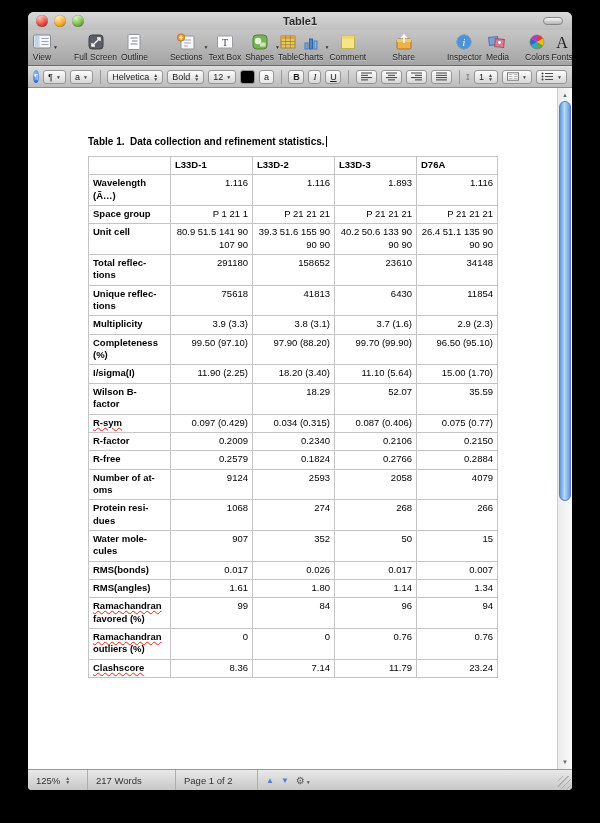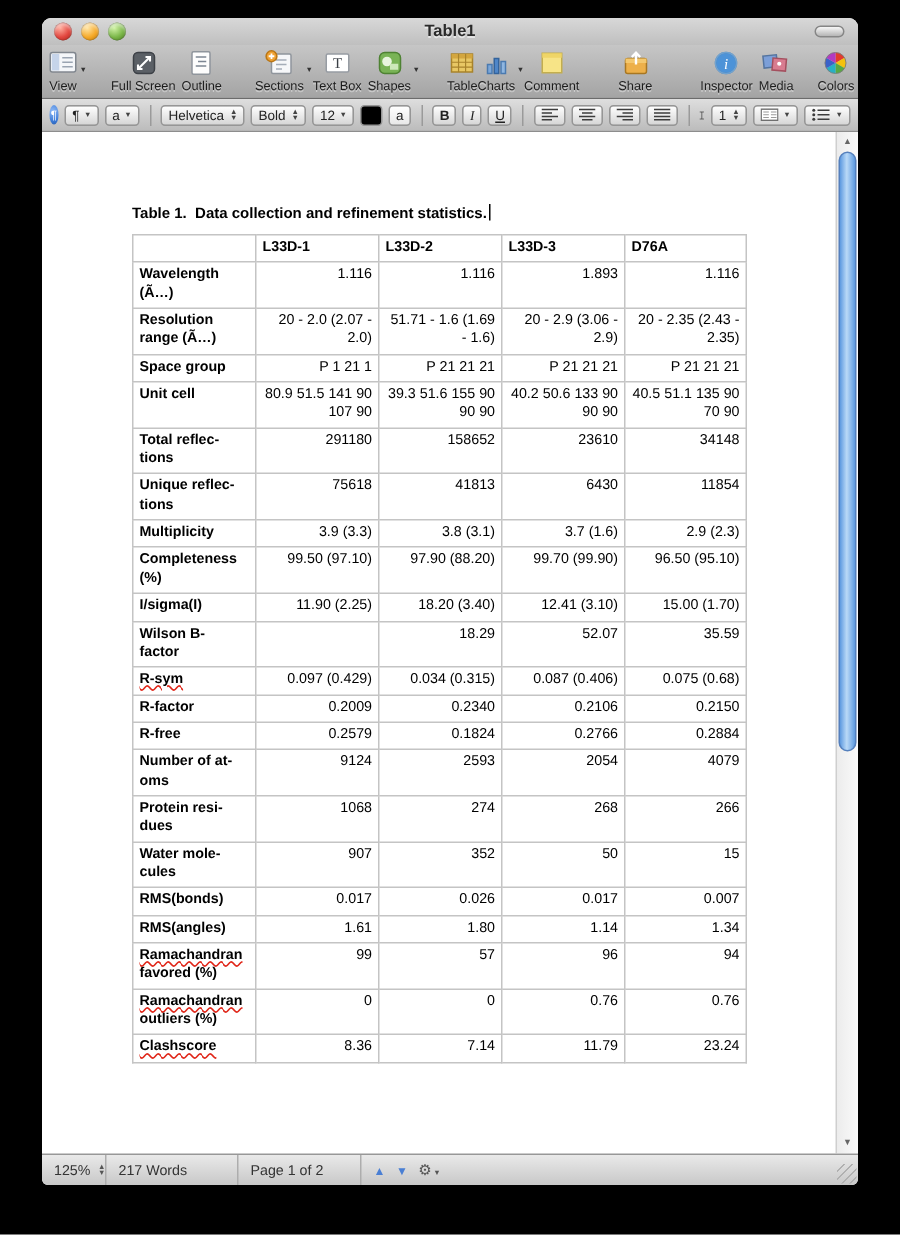--- a/index.html
+++ b/index.html
@@ -171,21 +171,21 @@
         <svg width="18" height="18" viewBox="0 0 18 18">
             <rect x="2" y="2" width="14" height="14" rx="3.5" fill="#79b356" stroke="#4e8233"></rect>
             <circle cx="7" cy="8" r="3.2" fill="#e9f5df"></circle>
             <rect x="9" y="9.5" width="5.5" height="4" fill="#cde8ba"></rect>
           </svg>
       </div>
       <span class="tb-dd">▼</span>
       <div class="tb-label">Shapes</div>
     </div>
 
-    <div class="tb-item" style="margin-left:24px;width:28px">
+    <div class="tb-item" style="margin-left:4px;width:28px">
       <div class="tb-icon">
         <svg width="18" height="18" viewBox="0 0 18 18">
             <rect x="2" y="3" width="14" height="12" fill="#e8c764" stroke="#a8832b"></rect>
             <rect x="2" y="3" width="14" height="3" fill="#d3a63f"></rect>
             <path d="M6.7 3v12M11.4 3v12M2 8.5h14M2 11.7h14" stroke="#a8832b" stroke-width="0.8"></path>
           </svg>
       </div>
       <div class="tb-label">Table</div>
     </div>
 
@@ -383,45 +383,35 @@
               <div>Wavelength</div>
               <div>(Ã…)</div>
             </td>
             <td class="val">1.116</td>
             <td class="val">1.116</td>
             <td class="val">1.893</td>
             <td class="val">1.116</td>
           </tr>
           <tr>
             <td class="rlabel">
-              <div>Resolution</div>
-              <div>range (Ã…)</div>
-            </td>
-            <td class="val">20 - 2.0 (2.07 - 2.0)</td>
-            <td class="val">51.71 - 1.6 (1.69 - 1.6)</td>
-            <td class="val">20 - 2.9 (3.06 - 2.9)</td>
-            <td class="val">20 - 2.35 (2.43 - 2.35)</td>
-          </tr>
-          <tr>
-            <td class="rlabel">
               <div>Space group</div>
             </td>
             <td class="val">P 1 21 1</td>
             <td class="val">P 21 21 21</td>
             <td class="val">P 21 21 21</td>
             <td class="val">P 21 21 21</td>
           </tr>
           <tr>
             <td class="rlabel">
               <div>Unit cell</div>
             </td>
             <td class="val">80.9 51.5 141 90 107 90</td>
             <td class="val">39.3 51.6 155 90 90 90</td>
             <td class="val">40.2 50.6 133 90 90 90</td>
-            <td class="val">40.5 51.1 135 90 70 90</td>
+            <td class="val">26.4 51.1 135 90 90 90</td>
           </tr>
           <tr>
             <td class="rlabel">
               <div>Total reflec-</div>
               <div>tions</div>
             </td>
             <td class="val">291180</td>
             <td class="val">158652</td>
             <td class="val">23610</td>
             <td class="val">34148</td>
@@ -454,41 +444,41 @@
             <td class="val">97.90 (88.20)</td>
             <td class="val">99.70 (99.90)</td>
             <td class="val">96.50 (95.10)</td>
           </tr>
           <tr>
             <td class="rlabel">
               <div>I/sigma(I)</div>
             </td>
             <td class="val">11.90 (2.25)</td>
             <td class="val">18.20 (3.40)</td>
-            <td class="val">12.41 (3.10)</td>
+            <td class="val">11.10 (5.64)</td>
             <td class="val">15.00 (1.70)</td>
           </tr>
           <tr>
             <td class="rlabel">
               <div>Wilson B-</div>
               <div>factor</div>
             </td>
             <td class="val"></td>
             <td class="val">18.29</td>
             <td class="val">52.07</td>
             <td class="val">35.59</td>
           </tr>
           <tr>
             <td class="rlabel">
               <div class="misspelled">R-sym</div>
             </td>
             <td class="val">0.097 (0.429)</td>
             <td class="val">0.034 (0.315)</td>
             <td class="val">0.087 (0.406)</td>
-            <td class="val">0.075 (0.68)</td>
+            <td class="val">0.075 (0.77)</td>
           </tr>
           <tr>
             <td class="rlabel">
               <div>R-factor</div>
             </td>
             <td class="val">0.2009</td>
             <td class="val">0.2340</td>
             <td class="val">0.2106</td>
             <td class="val">0.2150</td>
           </tr>
@@ -501,21 +491,21 @@
             <td class="val">0.2766</td>
             <td class="val">0.2884</td>
           </tr>
           <tr>
             <td class="rlabel">
               <div>Number of at-</div>
               <div>oms</div>
             </td>
             <td class="val">9124</td>
             <td class="val">2593</td>
-            <td class="val">2054</td>
+            <td class="val">2058</td>
             <td class="val">4079</td>
           </tr>
           <tr>
             <td class="rlabel">
               <div>Protein resi-</div>
               <div>dues</div>
             </td>
             <td class="val">1068</td>
             <td class="val">274</td>
             <td class="val">268</td>
@@ -548,21 +538,21 @@
             <td class="val">1.80</td>
             <td class="val">1.14</td>
             <td class="val">1.34</td>
           </tr>
           <tr>
             <td class="rlabel">
               <div class="misspelled">Ramachandran</div>
               <div>favored (%)</div>
             </td>
             <td class="val">99</td>
-            <td class="val">57</td>
+            <td class="val">84</td>
             <td class="val">96</td>
             <td class="val">94</td>
           </tr>
           <tr>
             <td class="rlabel">
               <div class="misspelled">Ramachandran</div>
               <div>outliers (%)</div>
             </td>
             <td class="val">0</td>
             <td class="val">0</td>
@@ -582,21 +572,21 @@
     </table>
 
     <div class="v-scrollbar">
       <div class="scroll-arrow" style="top:2px">▲</div>
       <div class="scroll-thumb"></div>
       <div class="scroll-arrow" style="bottom:2px">▼</div>
     </div>
   </div>
 
   <div class="status-bar">
-    <div class="sb-section" style="width:43px">
+    <div class="sb-section" style="width:60px">
       <span>125%</span>
       <span class="sb-stepper">
           <span>▲</span>
           <span>▼</span>
         </span>
     </div>
     <div class="sb-section" style="width:88px">
       <span>217 Words</span>
     </div>
     <div class="sb-section" style="width:82px;border-left:none">

